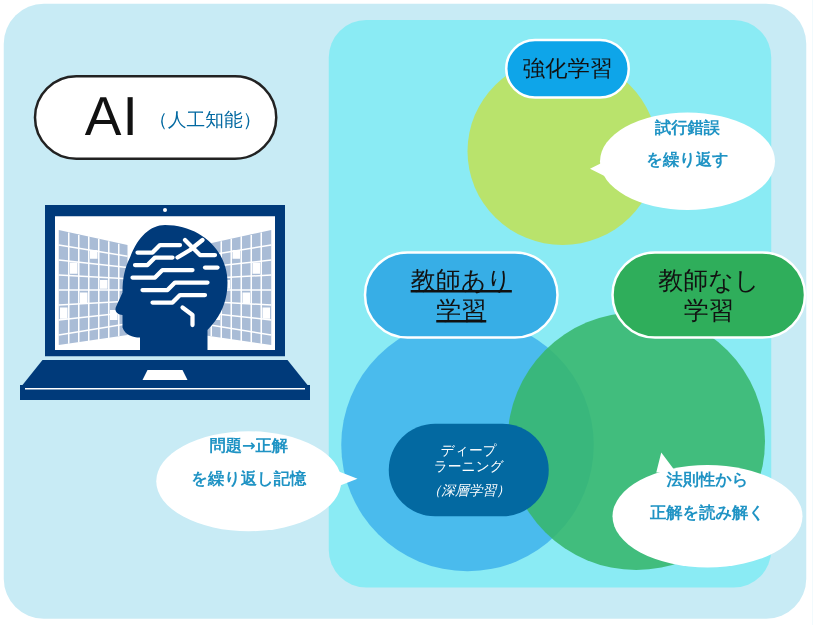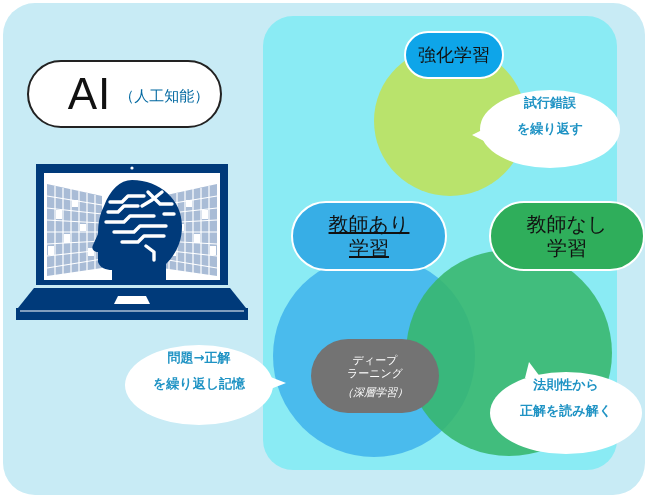--- a/index.html
+++ b/index.html
@@ -21,21 +21,21 @@
     .c-sup { left: 273px; top: 255px; width: 202px; height: 202px; background: rgba(72,185,236,0.97); }
     .c-unsup { left: 406px; top: 250px; width: 206px; height: 206px; background: rgba(55,182,108,0.88); }
     .pill { position: absolute; display: flex; flex-direction: column; align-items: center;
             justify-content: center; box-sizing: border-box; text-align: center; }
     .p-rl { left: 404px; top: 31px; width: 100px; height: 48px; background: #0ea5e9;
             border: 2px solid #ffffff; border-radius: 24px; font-size: 18px; color: #111; }
     .p-sup { left: 291px; top: 201px; width: 156px; height: 70px; background: #37aee6;
              border: 2px solid #ffffff; border-radius: 35px; font-size: 20px; color: #111; line-height: 24px; text-decoration: underline; }
     .p-unsup { left: 445px; top: 201px; width: 156px; height: 70px; background: #2fae5b;
                border: 2px solid #ffffff; border-radius: 35px; font-size: 20px; color: #111; line-height: 24px; margin-left: 44px; }
-    .p-dl { left: 311px; top: 339px; width: 128px; height: 74px; background: #737373;
+    .p-dl { left: 311px; top: 339px; width: 128px; height: 74px; background: #0369a1;
             border-radius: 37px; color: #ffffff; font-size: 11px; line-height: 13px; }
     .p-dl .dl-sub { margin-top: 6px; font-size: 11px; font-style: italic; }
     .bubble { position: absolute; background: #ffffff; border-radius: 50%;
               display: flex; flex-direction: column; align-items: center; 
               color: #1f93c4; font-weight: 700; font-size: 13px; line-height: 26px; text-align: center; }
     .b-rl { left: 480px; top: 90px; width: 140px; height: 78px; }
     .b-sup { left: 125px; top: 345px; width: 148px; height: 80px; }
     .b-unsup { left: 490px; top: 372px; width: 152px; height: 82px; }
     .tail { position: absolute; width: 0; height: 0; }
     .t-rl { left: 472px; top: 128px; border-top: 7px solid transparent; border-bottom: 7px solid transparent;

